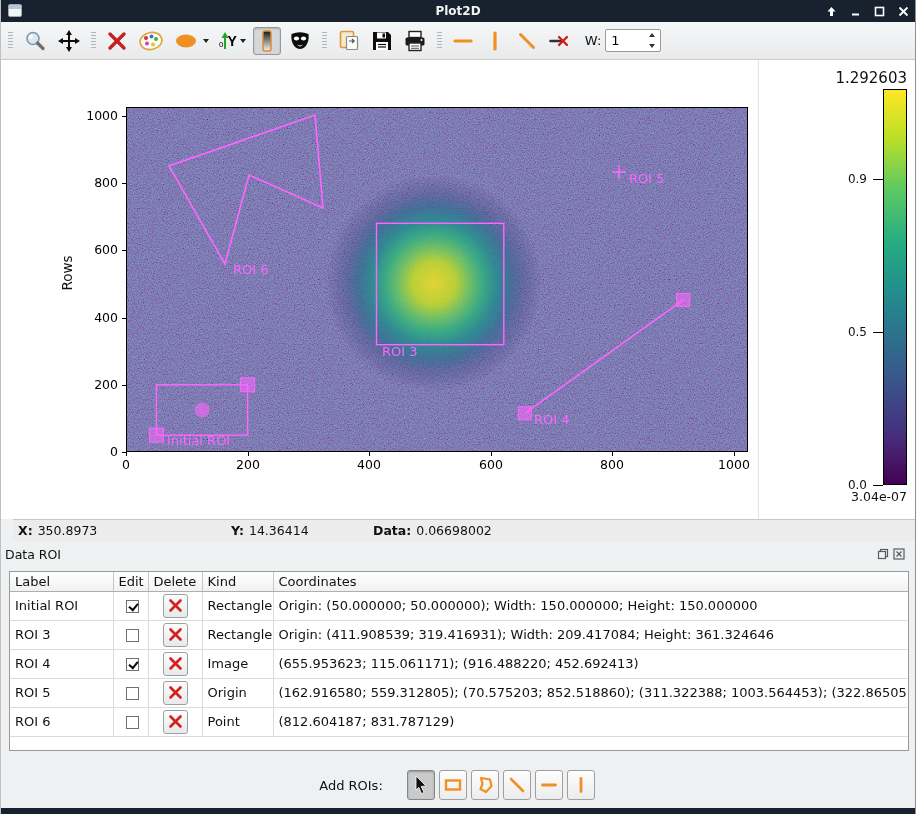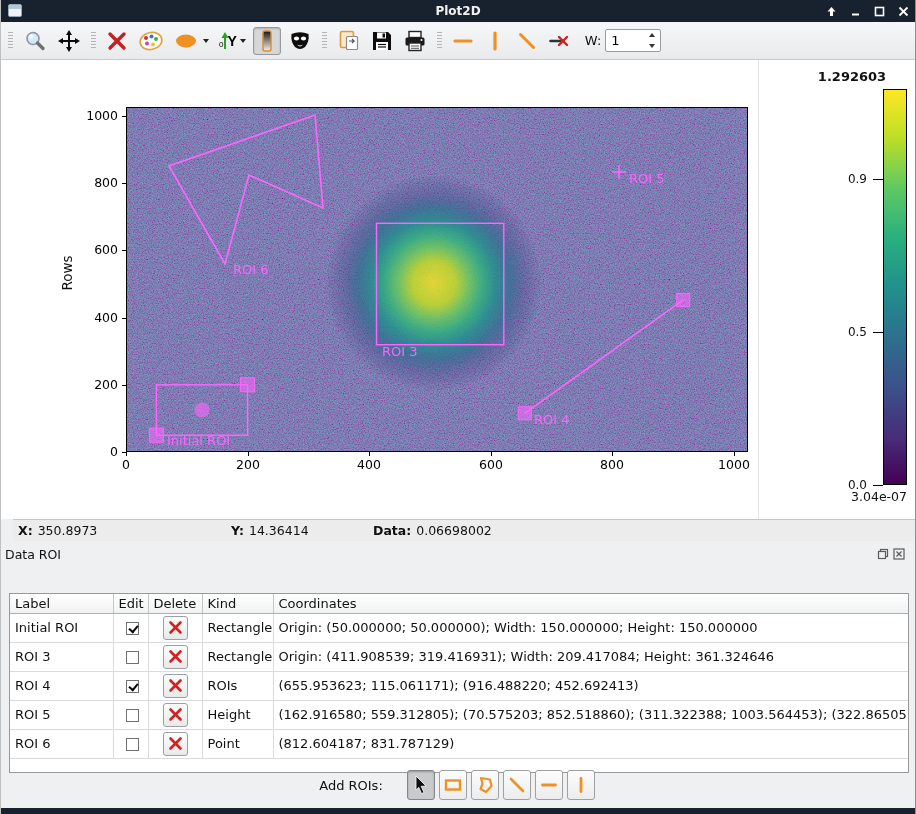--- a/index.html
+++ b/index.html
@@ -44,37 +44,37 @@
   .xtick-label{position:absolute;top:397px;width:44px;margin-left:-22px;text-align:center;
     font-size:12.5px;color:#000;}
   .ytick{position:absolute;left:121px;width:4px;height:1px;background:#000;}
   .ytick-label{position:absolute;left:72px;width:45px;text-align:right;font-size:12.5px;color:#000;margin-top:-8px;}
   .ylabel{position:absolute;left:36px;top:205px;transform:rotate(-90deg);transform-origin:center;
     font-size:13.5px;width:60px;text-align:center;}
   .xlabel{position:absolute;left:125px;top:420px;width:622px;text-align:center;font-size:13.5px;}
   
   .cbar{position:absolute;left:882px;top:29px;width:24px;height:396px;border:1px solid #000;
     background:linear-gradient(to bottom,#fde725 0%,#bddf26 12%,#5ec962 25%,#28ae80 38%,#21918c 50%,#2c728e 62%,#3b528b 75%,#472d7b 88%,#440154 100%);}
-  .cbar-max{position:absolute;left:796px;top:9px;width:110px;text-align:center;font-size:13px;font-weight:bold;}
+  .cbar-max{position:absolute;left:796px;top:9px;width:110px;text-align:right;font-size:15px;}
   .cbar-min{position:absolute;left:796px;top:429px;width:110px;text-align:right;font-size:12.5px;}
   .cbar-tick{position:absolute;left:872px;width:10px;height:1px;background:#000;}
   .cbar-tick-label{position:absolute;left:826px;width:40px;text-align:right;font-size:12px;margin-top:-7px;}
   
   .statusbar{position:absolute;left:12px;top:519px;width:100%;height:22px;background:#ececed;
     border-top:1px solid #c6c7c8;font-size:12.5px;}
   .statusbar .grp{position:absolute;top:3px;white-space:nowrap;}
   .statusbar b{font-weight:bold;margin-right:5px;}
   
   .dock-header{position:absolute;left:0;top:541px;width:100%;height:26px;background:#eff0f1;}
   .dock-title{position:absolute;left:4px;top:6px;font-size:12.5px;}
   .dock-btn{position:absolute;top:7px;width:12px;height:12px;display:flex;align-items:center;justify-content:center;}
   .dock-float{right:26px;} .dock-close{right:10px;}
   .dock-body{position:absolute;left:0;top:567px;width:100%;height:243px;background:#eff0f1;}
   
-  .roi-table-wrap{position:absolute;left:8px;top:26px;width:900px;height:180px;background:#fff;
+  .roi-table-wrap{position:absolute;left:8px;top:4px;width:900px;height:180px;background:#fff;
     border:1px solid #98999a;overflow:hidden;}
   table.roi{border-collapse:collapse;table-layout:fixed;width:899px;font-size:13px;}
   table.roi th{background:linear-gradient(#ffffff,#f0f1f2);border-right:1px solid #c4c5c6;
     border-bottom:1px solid #aeafb0;font-weight:normal;text-align:left;padding:1px 5px;height:19px;}
   table.roi td{border-right:1px solid #dadbdc;border-bottom:1px solid #dadbdc;height:29px;
     padding:0 5px;white-space:nowrap;overflow:hidden;}
   .col-label{width:103px;} .col-edit{width:35px;} .col-del{width:54px;} .col-kind{width:71px;} .col-coord{width:636px;}
   .checkbox{position:relative;display:inline-block;width:13px;height:13px;background:#fff;
     border:1px solid #6f7071;vertical-align:middle;margin-left:3px;}
   .checkbox.checked::after{content:"";position:absolute;left:2px;top:2px;width:7px;height:4px;
@@ -450,37 +450,37 @@
             <td>
                 <button class="delbtn">
                   <svg width="15" height="15" viewBox="0 0 15 15">
                     <g stroke="#d42020" stroke-width="2.6" stroke-linecap="round">
                       <line x1="2.5" y1="2.5" x2="12.5" y2="12.5"></line>
                       <line x1="12.5" y1="2.5" x2="2.5" y2="12.5"></line>
                     </g>
                   </svg>
                 </button>
               </td>
-            <td>ROIs</td>
+            <td>Image</td>
             <td>(655.953623; 115.061171); (916.488220; 452.692413)</td>
           </tr>
           <tr>
             <td>ROI 5</td>
             <td class="center"><span class="checkbox"></span></td>
             <td>
                 <button class="delbtn">
                   <svg width="15" height="15" viewBox="0 0 15 15">
                     <g stroke="#d42020" stroke-width="2.6" stroke-linecap="round">
                       <line x1="2.5" y1="2.5" x2="12.5" y2="12.5"></line>
                       <line x1="12.5" y1="2.5" x2="2.5" y2="12.5"></line>
                     </g>
                   </svg>
                 </button>
               </td>
-            <td>Height</td>
+            <td>Origin</td>
             <td>(162.916580; 559.312805); (70.575203; 852.518860); (311.322388; 1003.564453); (322.86505…</td>
           </tr>
           <tr>
             <td>ROI 6</td>
             <td class="center"><span class="checkbox"></span></td>
             <td>
                 <button class="delbtn">
                   <svg width="15" height="15" viewBox="0 0 15 15">
                     <g stroke="#d42020" stroke-width="2.6" stroke-linecap="round">
                       <line x1="2.5" y1="2.5" x2="12.5" y2="12.5"></line>

